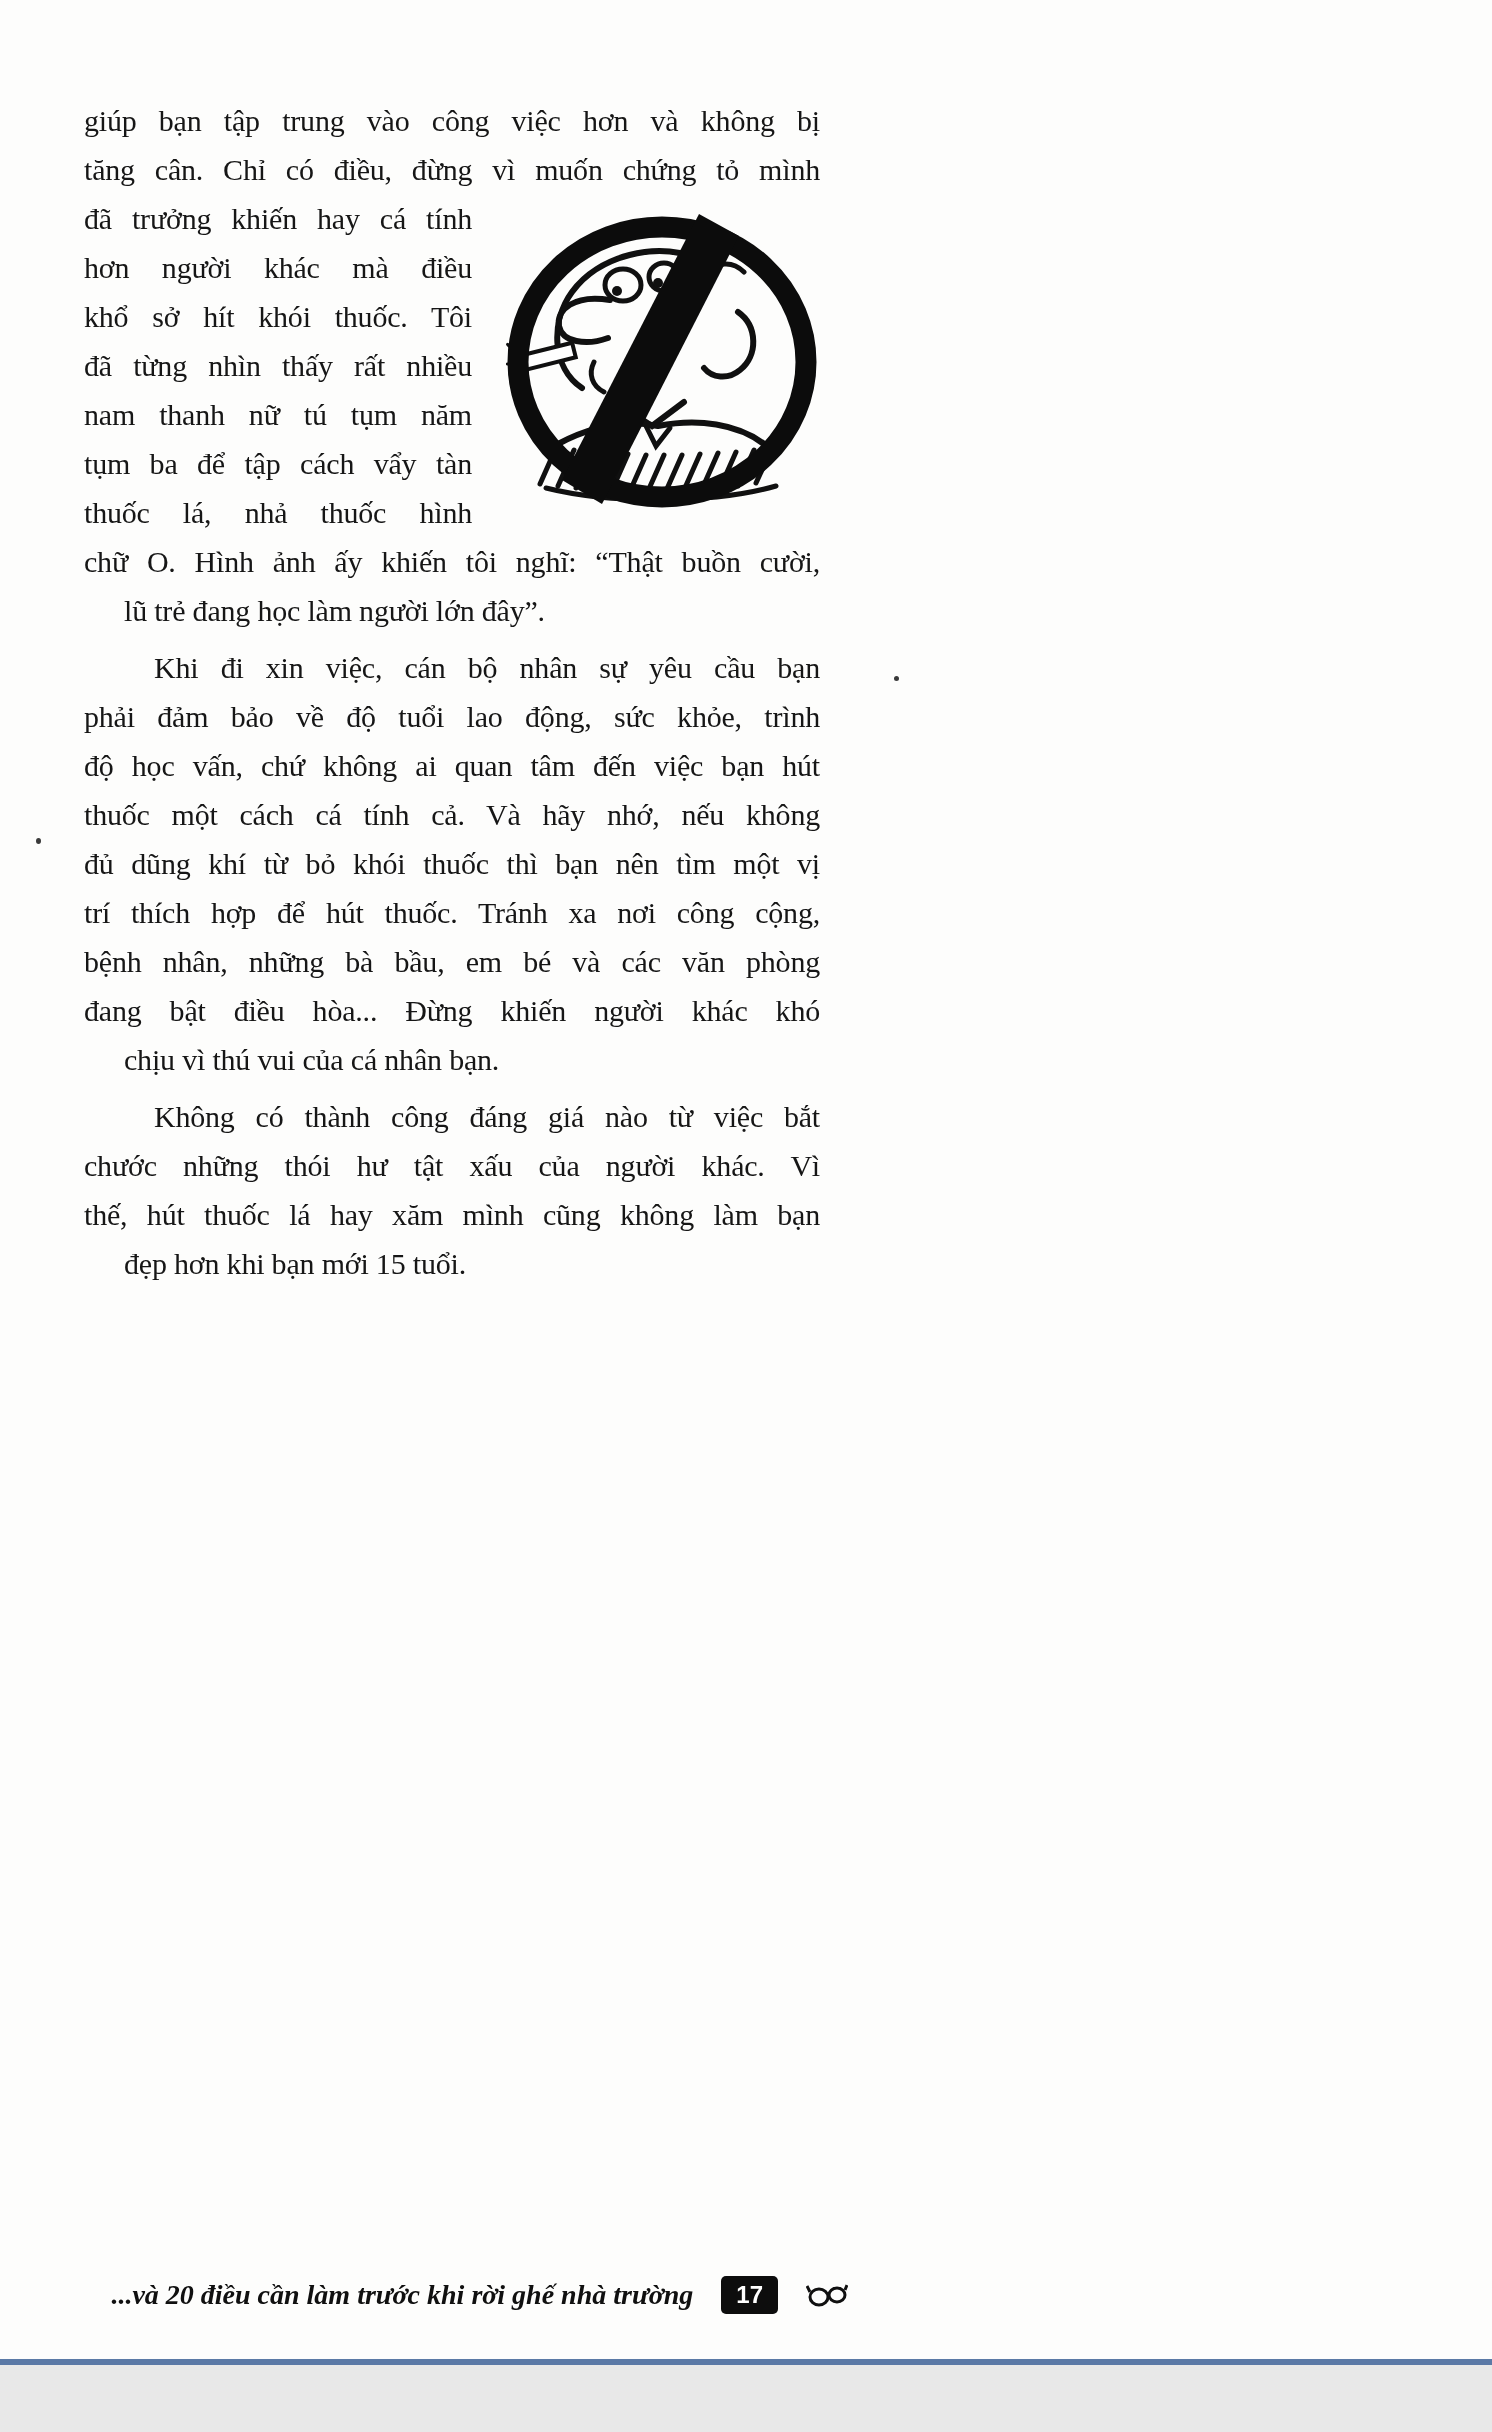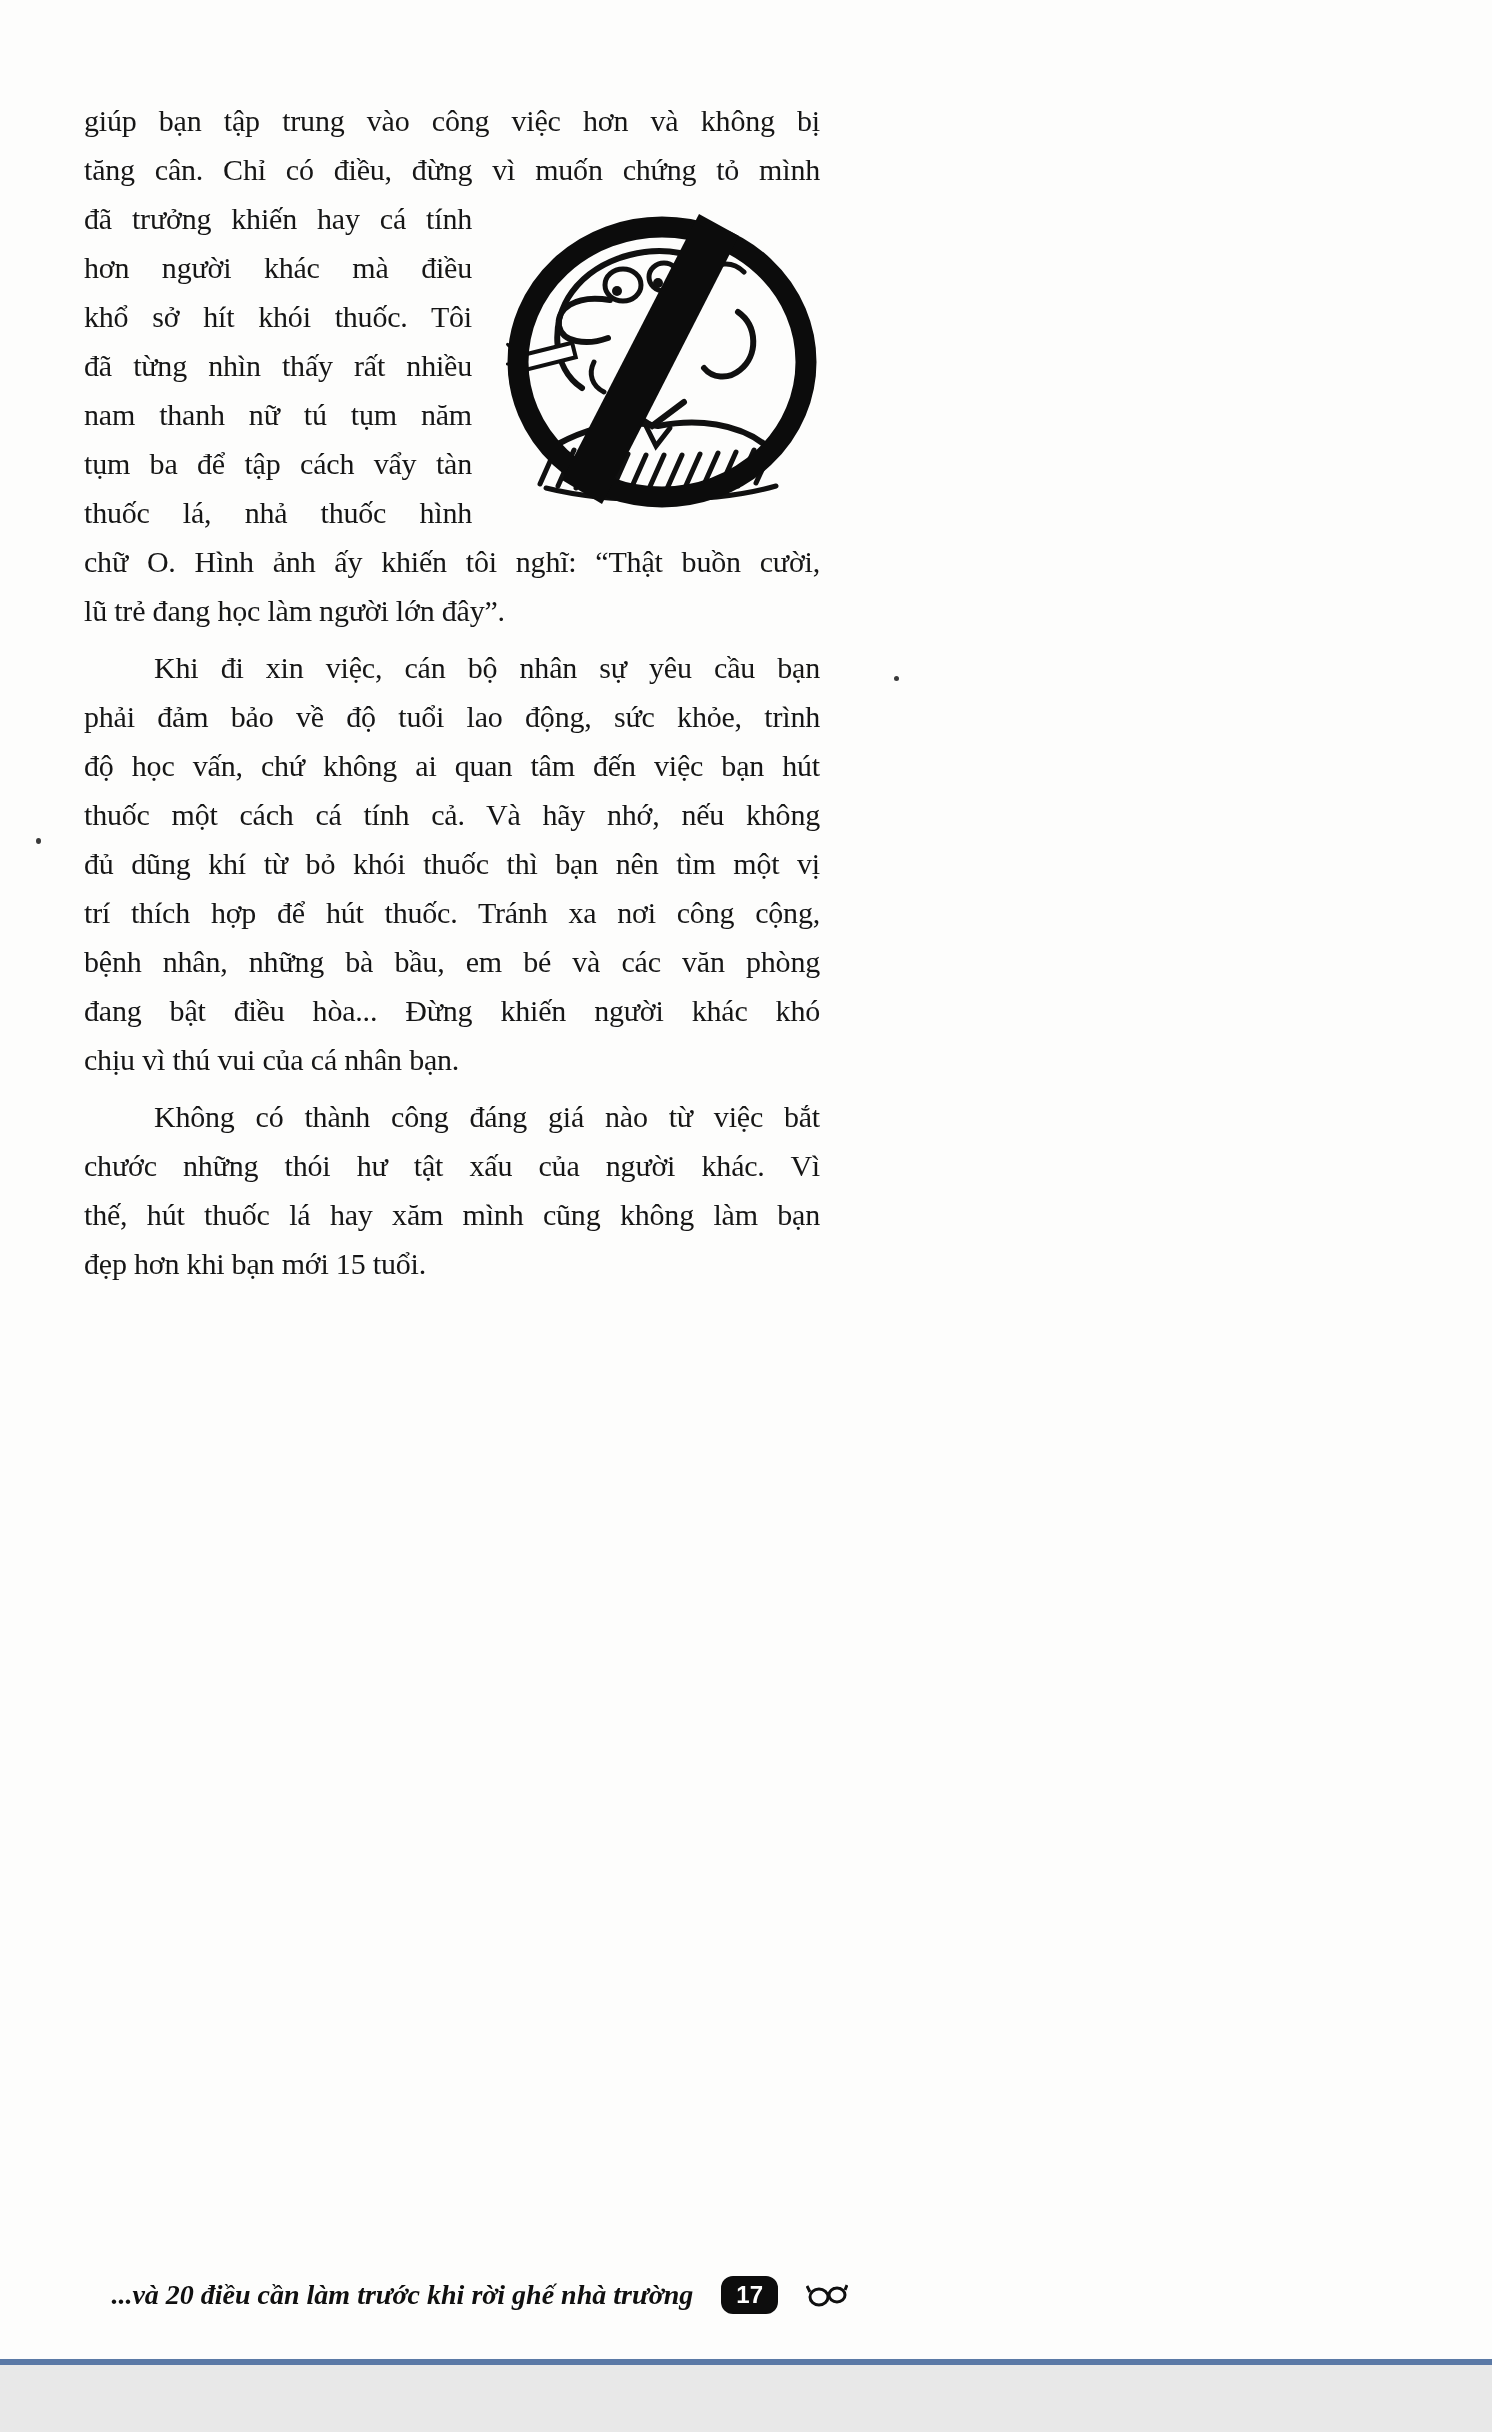--- a/index.html
+++ b/index.html
@@ -23,21 +23,21 @@
   .line {
     font-size: 30px;
     font-weight: 500;
     line-height: 49px;
     letter-spacing: -0.2px;
     text-align: justify;
     text-align-last: justify;
     color: #161616;
   }
   .line.narrow { width: 388px; }
-  .line.last { text-align-last: auto; }
+  .line.last { text-align-last: auto; margin-left: 40px; }
   .line.indent { padding-left: 70px; font-family: Liberation Serif, serif; }
 
   .illustration {
     position: absolute;
     left: 506px;
     top: 212px;
     width: 312px;
     height: 296px;
   }
   .illustration svg { display:block; }
@@ -61,21 +61,21 @@
     white-space: nowrap;
   }
   .page-number {
     background: #0d0d0d;
     color: #ffffff;
     font-family: "Liberation Sans", sans-serif;
     font-weight: bold;
     font-size: 24px;
     line-height: 1.25;
     padding: 4px 15px;
-    border-radius: 12px;
+    border-radius: 5px;
   }
   .doodle { display:inline-flex; align-items:center; }
 
   .speck {
     position: absolute;
     background: #3a3a3a;
     border-radius: 50%;
   }
   .speck.s1 { left: 894px; top: 676px; width: 5px; height: 5px; }
   .speck.s2 { left: 36px;  top: 838px; width: 5px; height: 6px; }

